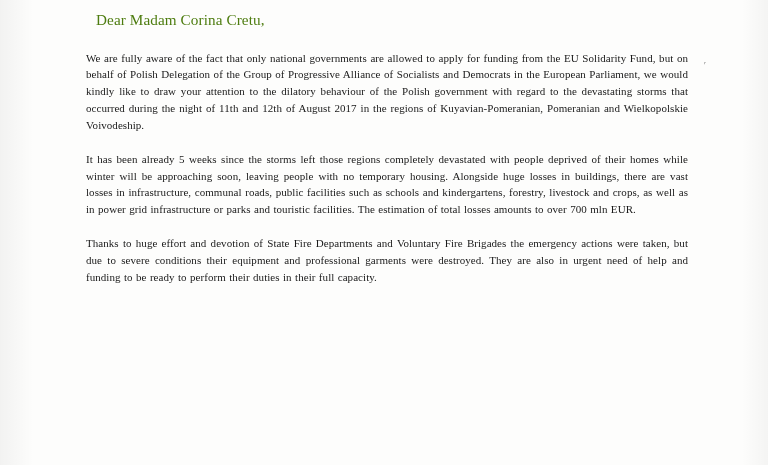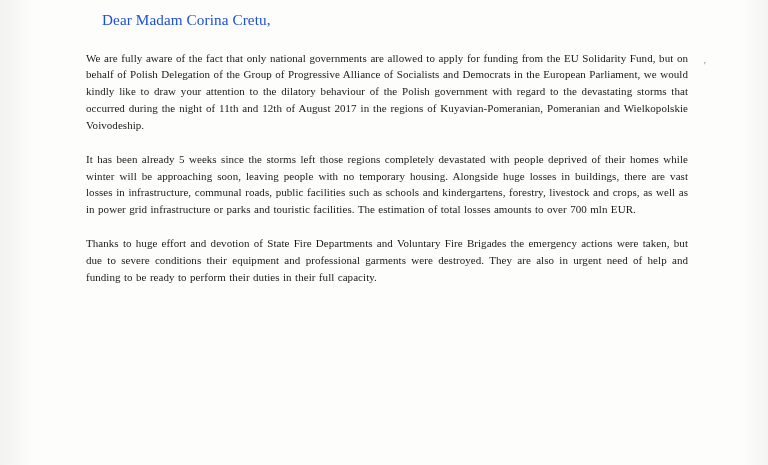--- a/index.html
+++ b/index.html
@@ -25,22 +25,22 @@
   .letter-body {
     position: absolute;
     left: 86px;
     top: 8px;
     width: 602px;
   }
   .salutation {
     font-size: 15.2px;
     line-height: 1.55;
     letter-spacing: 0.1px;
-    margin: 0 0 18px 16px;
-    color: #1d4ed8;
+    margin: 0 0 18px 10px;
+    color: #4d7c0f;
   }
   p.para {
     font-size: 11px;
     line-height: 1.53;
     text-align: justify;
     text-justify: inter-word;
     margin: 0 0 17px 0;
     color: #1a1a1a;
     letter-spacing: 0.05px;
     word-spacing: 0.6px;

